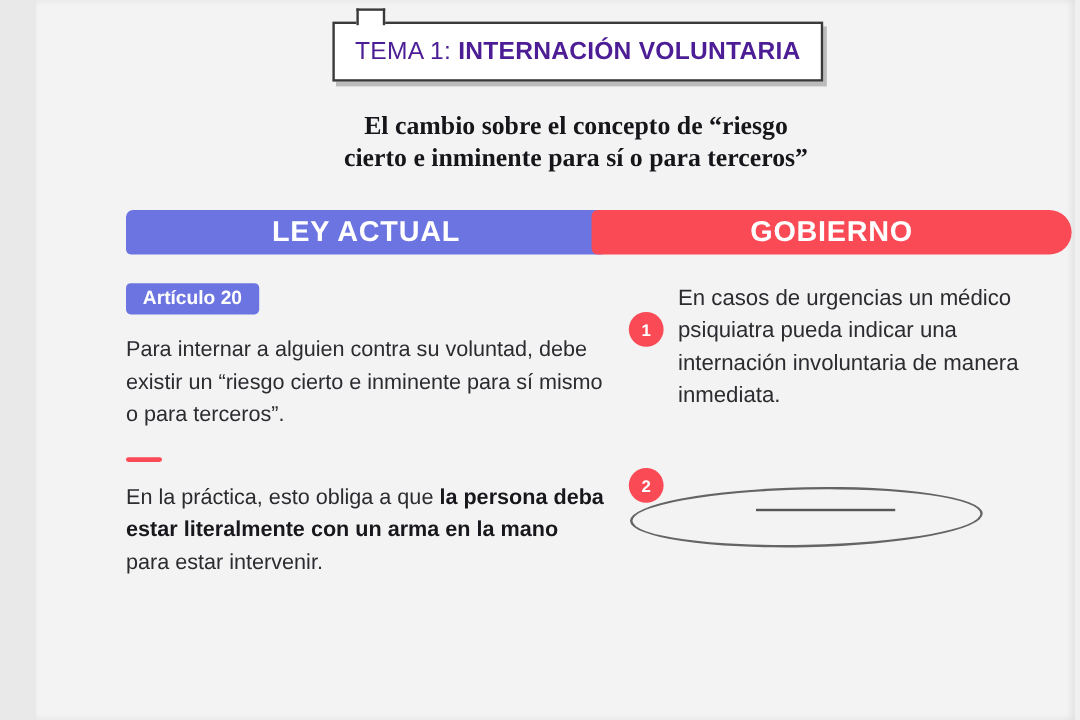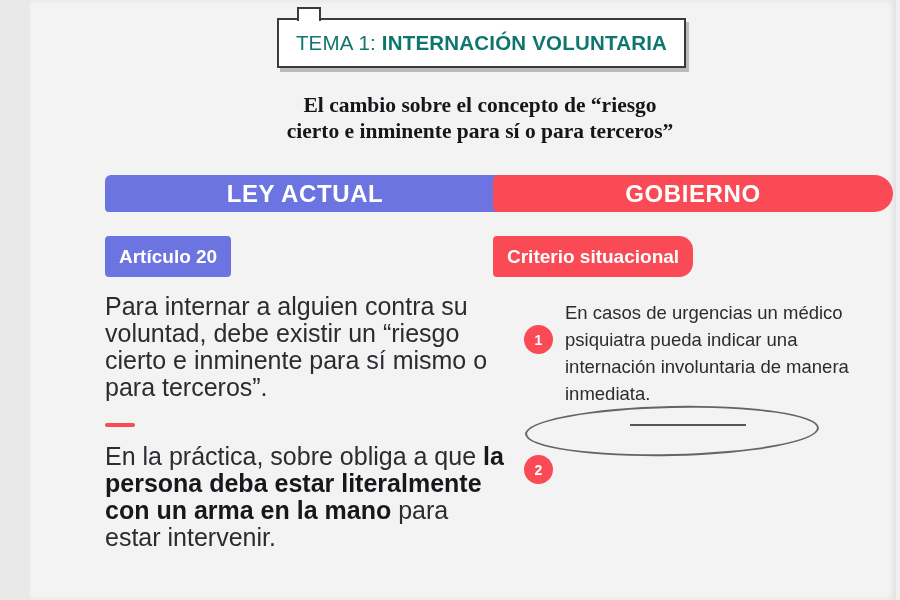--- a/index.html
+++ b/index.html
@@ -57,21 +57,21 @@
     top: -13px;
     width: 24px;
     height: 14px;
     background: #ffffff;
     border: 2px solid #3a3a3a;
     border-bottom: none;
     box-sizing: border-box;
   }
   .title-text {
     font-size: 20.5px;
-    color: #0f766e;
+    color: #4c1d95;
     letter-spacing: 0.2px;
     white-space: nowrap;
   }
   .title-text .lead { font-weight: 400; }
   .title-text .strong { font-weight: bold; }
 
   
   .subtitle {
     position: absolute;
     left: 0;
@@ -104,34 +104,34 @@
     font-weight: bold;
     font-size: 24px;
     letter-spacing: 0.6px;
   }
   .col.left .col-header  { background: #6b74e0; border-radius: 6px 6px 4px 4px; }
   .col.right .col-header { background: #fa4a55; border-radius: 6px 22px 22px 6px; }
 
   .chip {
     display: inline-flex;
     align-items: center;
-    height: 41px;
+    height: 26px;
     margin-top: 24px;
     padding: 0 14px;
     border-radius: 4px;
     color: #ffffff;
     font-weight: bold;
-    font-size: 19px;
+    font-size: 16px;
   }
   .col.left .chip  { background: #6b74e0; }
   .col.right .chip { background: #fa4a55; border-radius: 4px 14px 14px 4px; }
 
   .body-text {
     margin-top: 16px;
-    font-size: 25px;
+    font-size: 18px;
     line-height: 27px;
     color: #2b2b30;
   }
   .body-text b { font-weight: bold; color: #17171c; }
 
   .divider {
     width: 30px;
     height: 4px;
     background: #fa4a55;
     border-radius: 2px;
@@ -212,28 +212,25 @@
       <div>cierto e inminente para sí o para terceros”</div>
     </div>
 
     <div class="col left">
       <div class="col-header">LEY ACTUAL</div>
       <div>
         <span class="chip">Artículo 20</span>
       </div>
       <div class="body-text">Para internar a alguien contra su voluntad, debe existir un “riesgo cierto e inminente para sí mismo o para terceros”.</div>
       <div class="divider"></div>
-      <div class="body-text"><span>En la práctica, sobre obliga a que </span><b>la persona deba estar literalmente con un arma en la mano</b><span> para estar intervenir.</span></div>
+      <div class="body-text"><span>En la práctica, esto obliga a que </span><b>la persona deba estar literalmente con un arma en la mano</b><span> para estar intervenir.</span></div>
     </div>
 
     <div class="col right">
       <div class="col-header">GOBIERNO</div>
-      <div>
-        <span class="chip">Criterio situacional</span>
-      </div>
 
       <div class="num-item">
         <div class="num-badge">1</div>
         <div class="num-text">En casos de urgencias un médico psiquiatra pueda indicar una internación involuntaria de manera inmediata.</div>
       </div>
 
       <div class="num-item">
         <div class="num-badge">2</div>
       </div>
     </div>

